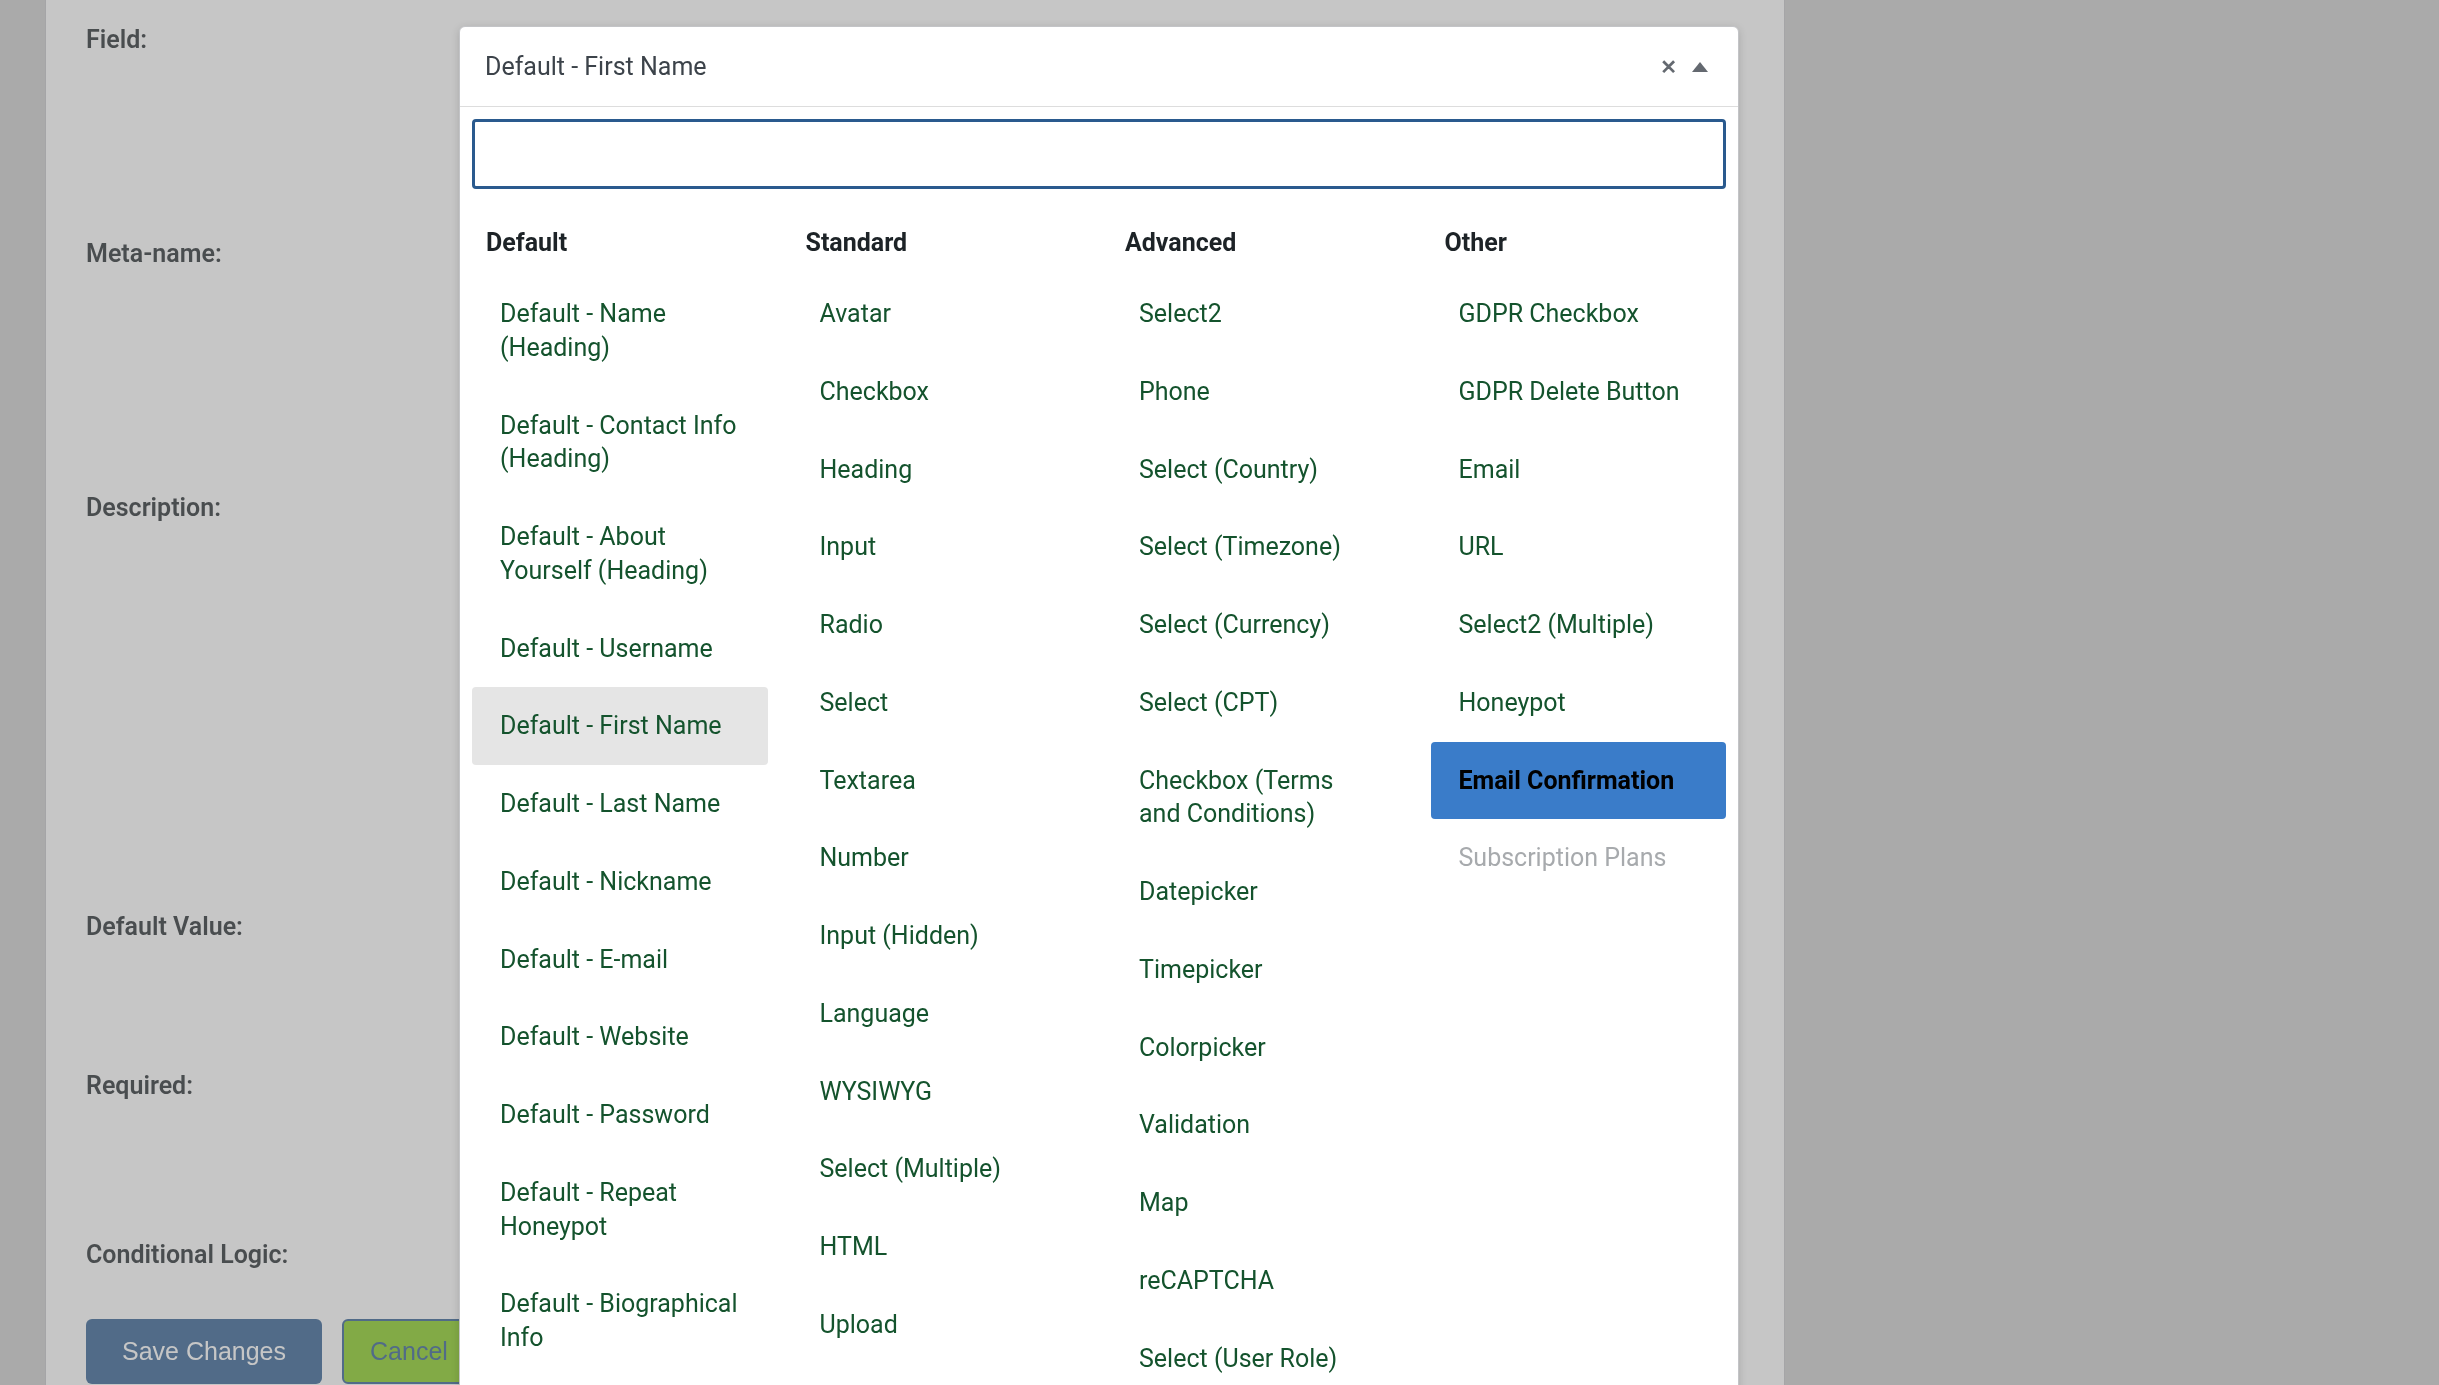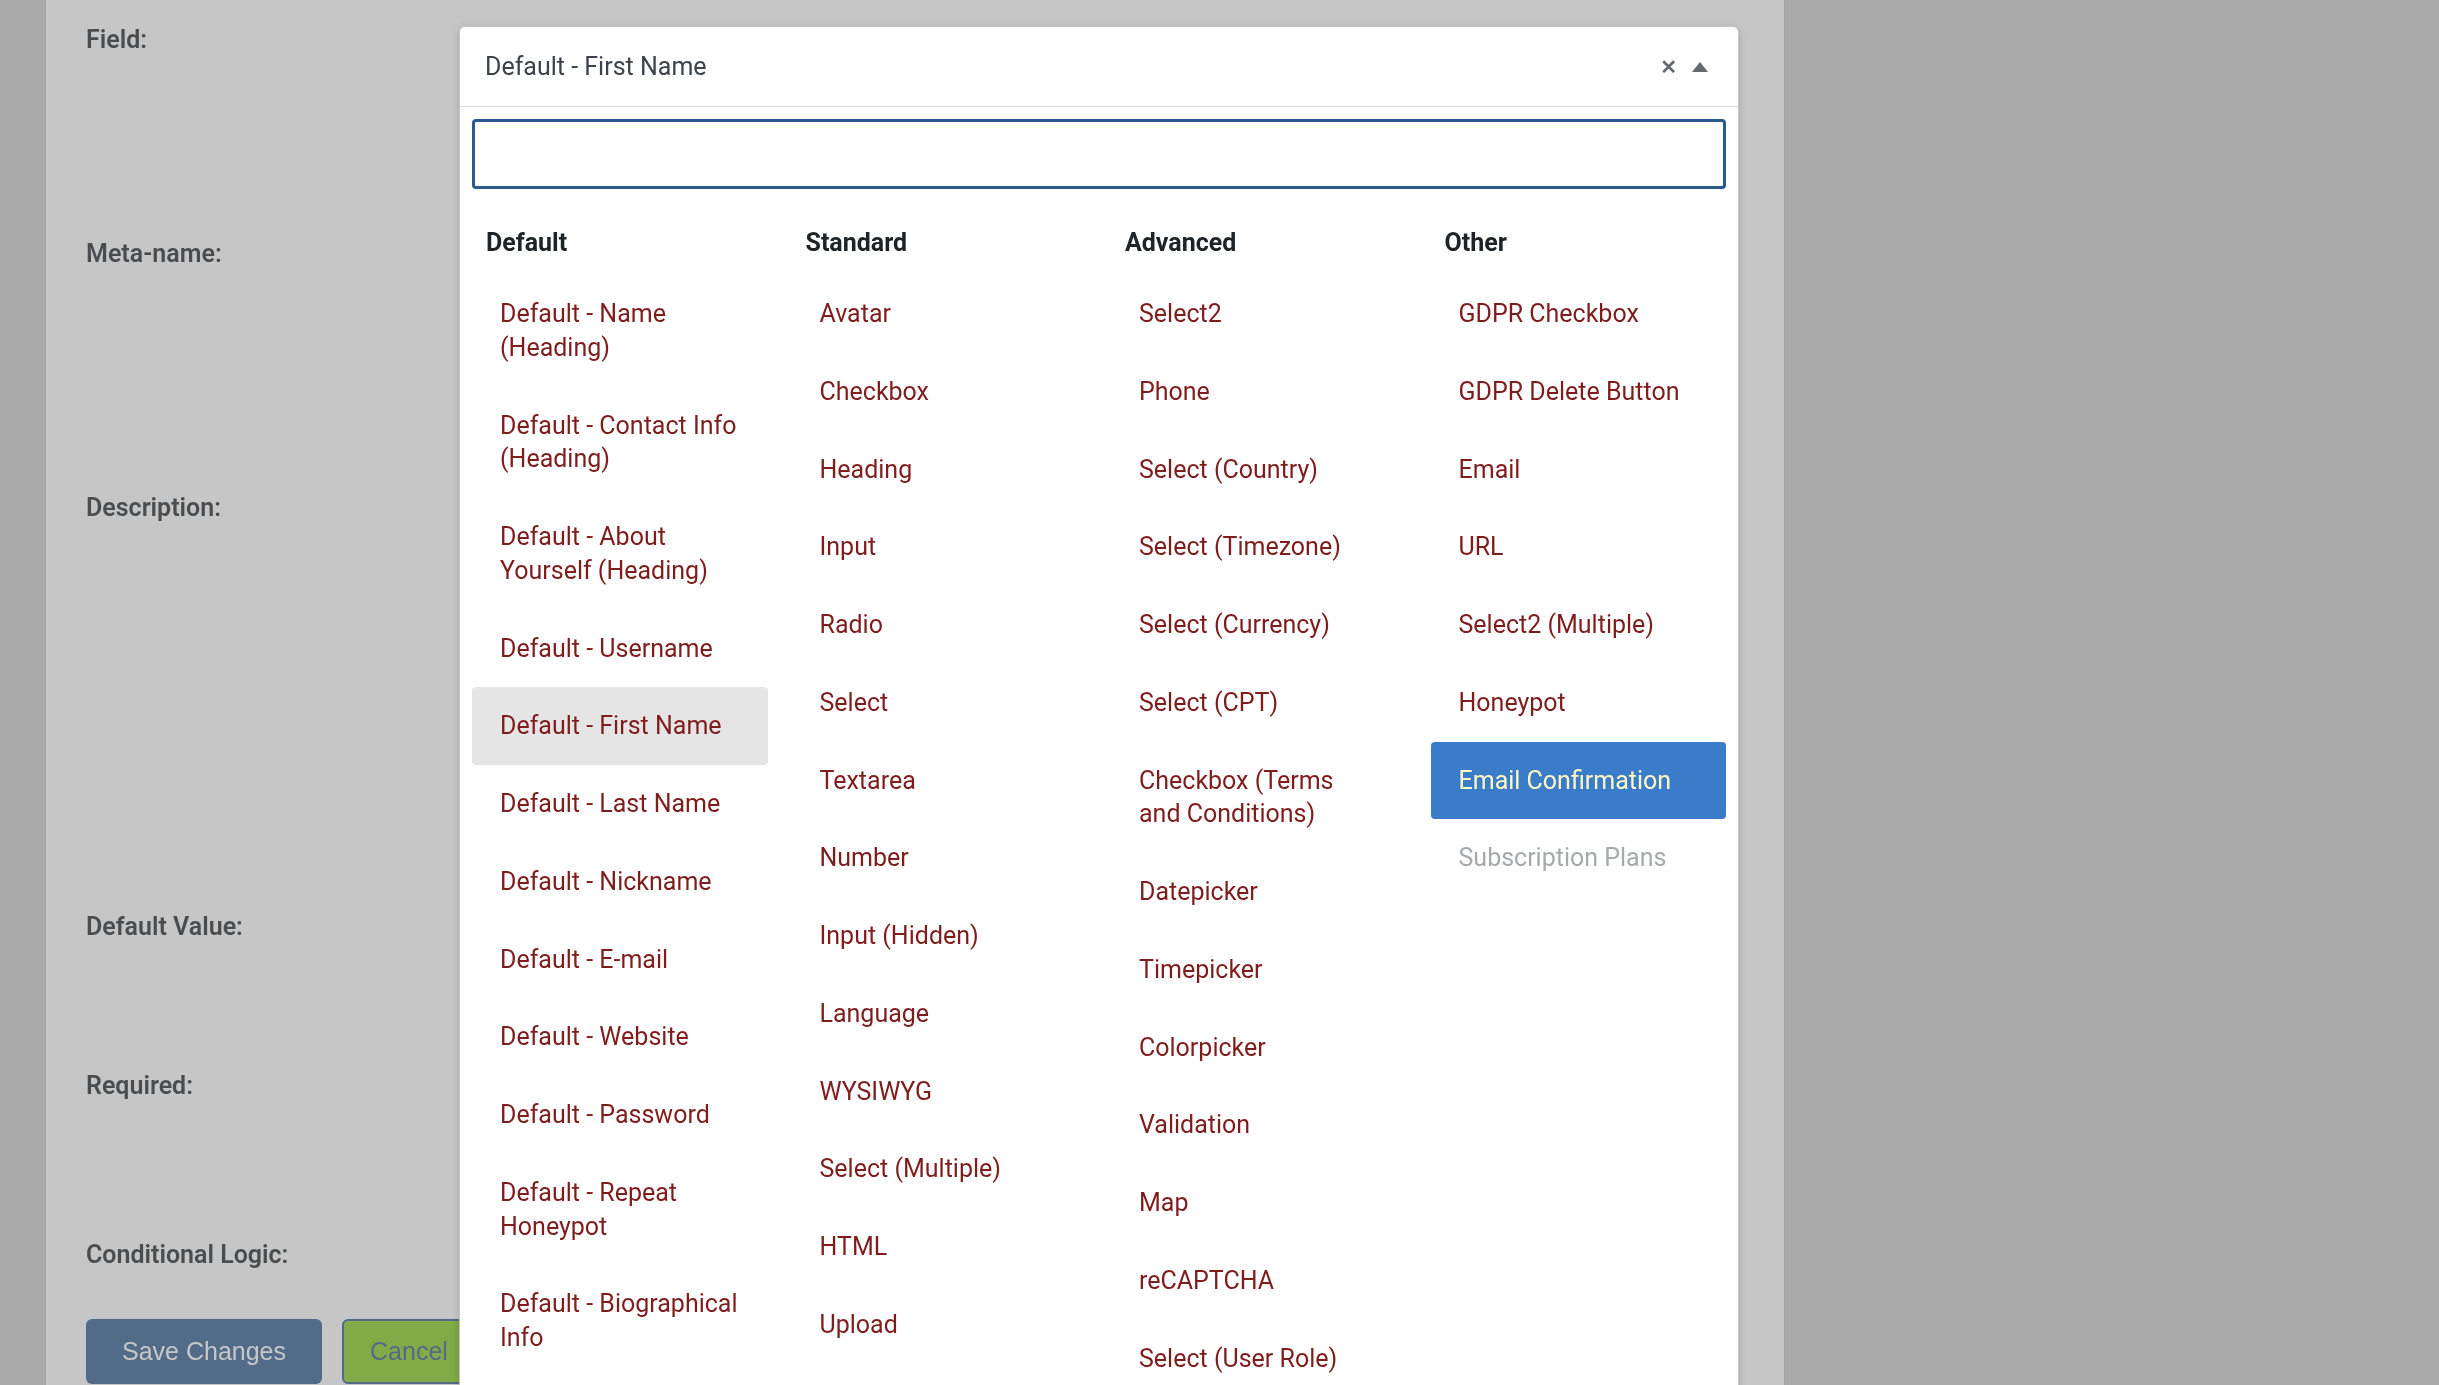--- a/index.html
+++ b/index.html
@@ -169,33 +169,34 @@
     .column-header {
       font-weight: 700;
       font-size: 25px;
       color: #1d2327;
       padding: 12px 14px 18px 14px;
     }
     
     .column-item {
       padding: 22px 28px;
       font-size: 25px;
-      color: #7f1d1d;
+      color: #14532d;
       cursor: pointer;
       border-radius: 4px;
       line-height: 1.35;
     }
     
     .column-item.selected {
       background: #e5e5e5;
     }
     
     .column-item.highlighted {
       background: #3a7cc9;
-      color: #fef9c3;
+      color: #000000;
+      font-weight: bold;
     }
     
     .column-item.disabled {
       color: #a7aaad;
       cursor: default;
     }
   </style>
 </head>
 <body>
 

